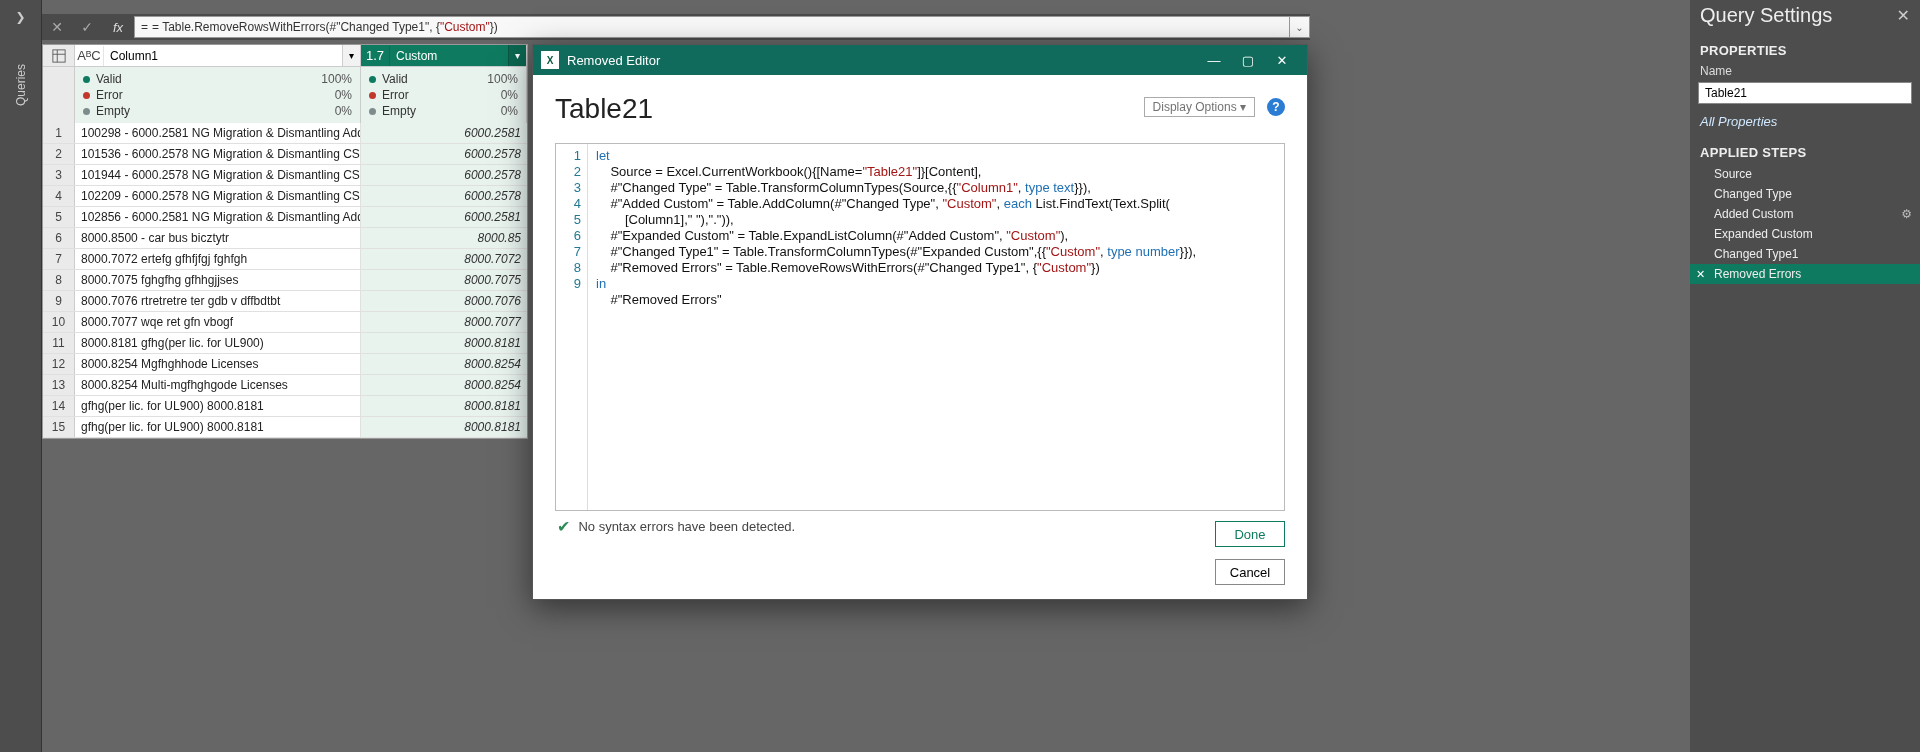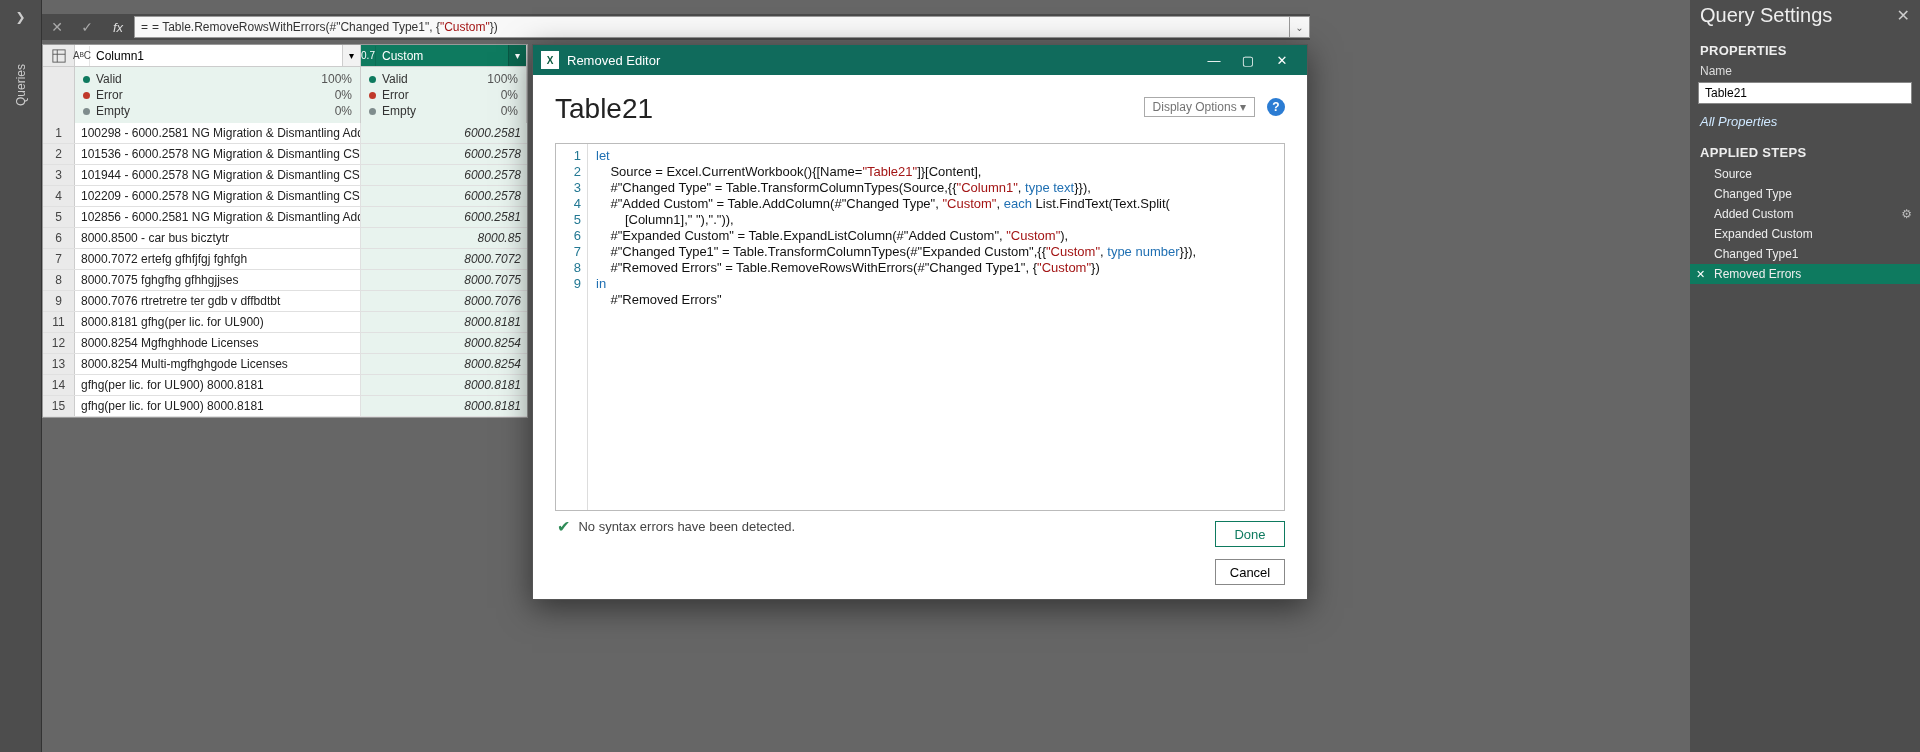--- a/index.html
+++ b/index.html
@@ -20,21 +20,21 @@
 .formula-bar .drop { width: 20px; height: 22px; background: #f8f8f8; border: 1px solid #999; border-left: none; display: flex; align-items: center; justify-content: center; color: #666; font-size: 10px; }
 
 
 .grid { position: absolute; left: 42px; top: 44px; width: 486px; background: #fff; border: 1px solid #999; }
 .grid-head { display: flex; height: 22px; background: #fff; border-bottom: 1px solid #ccc; }
 .rowhead-corner { width: 32px; background: #eaeaea; border-right: 1px solid #ccc; display:flex; align-items:center; justify-content:center; }
 .rowhead-corner svg { width:14px; height:14px; }
 .col { display: flex; align-items: center; font-size: 12px; border-right: 1px solid #ccc; position: relative; }
 .col1 { width: 286px; background: #fff; }
 .col2 { width: 166px; background: #0e7a5f; color: #fff; }
-.col .type-badge { width: 15px; height: 20px; display: flex; align-items: center; justify-content: center; font-size: 10px; border-right: 1px solid rgba(0,0,0,.1); }
+.col .type-badge { width: 29px; height: 20px; display: flex; align-items: center; justify-content: center; font-size: 13px; border-right: 1px solid rgba(0,0,0,.1); }
 .col1 .type-badge { color: #444; }
 .col .name { padding-left: 6px; flex: 1; }
 .col .dd { width: 18px; text-align: center; font-size: 10px; border-left: 1px solid rgba(0,0,0,.15); height: 100%; display:flex; align-items:center; justify-content:center; background: rgba(0,0,0,.05); }
 .col2 .dd { background: rgba(0,0,0,.15); }
 
 .quality { display: flex; }
 .quality .qcol { border-right: 1px solid #ccc; padding: 4px 8px; font-size: 12px; }
 .quality .qrowhead { width: 32px; background: #eaeaea; border-right: 1px solid #ccc; }
 .quality .qcol1 { width: 286px; background: #e8f3ee; }
 .quality .qcol2 { width: 166px; background: #e8f3ee; }
@@ -117,21 +117,21 @@
           <line x1="1" y1="6" x2="15" y2="6" stroke="#555"></line>
           <line x1="6" y1="1" x2="6" y2="15" stroke="#555"></line>
         </svg>
     </div>
     <div class="col col1">
       <div class="type-badge">AᴮC</div>
       <div class="name">Column1</div>
       <div class="dd">▾</div>
     </div>
     <div class="col col2">
-      <div class="type-badge">0.7</div>
+      <div class="type-badge">1.7</div>
       <div class="name">Custom</div>
       <div class="dd">▾</div>
     </div>
   </div>
   <div class="quality">
     <div class="qrowhead"></div>
     <div class="qcol qcol1">
       <div class="qline">
           <span><span class="dot valid"></span><span class="lbl">Valid</span></span>
           <span class="pct">100%</span>
@@ -198,20 +198,25 @@
       </div>
       <div class="row">
         <div class="rh">8</div>
         <div class="c1">8000.7075 fghgfhg gfhhgjjses</div>
         <div class="c2">8000.7075</div>
       </div>
       <div class="row">
         <div class="rh">9</div>
         <div class="c1">8000.7076 rtretretre ter gdb v dffbdtbt</div>
         <div class="c2">8000.7076</div>
+      </div>
+      <div class="row">
+        <div class="rh">10</div>
+        <div class="c1">8000.7077 wqe ret gfn vbogf</div>
+        <div class="c2">8000.7077</div>
       </div>
       <div class="row">
         <div class="rh">11</div>
         <div class="c1">8000.8181 gfhg(per lic. for UL900)</div>
         <div class="c2">8000.8181</div>
       </div>
       <div class="row">
         <div class="rh">12</div>
         <div class="c1">8000.8254 Mgfhghhode Licenses</div>
         <div class="c2">8000.8254</div>

